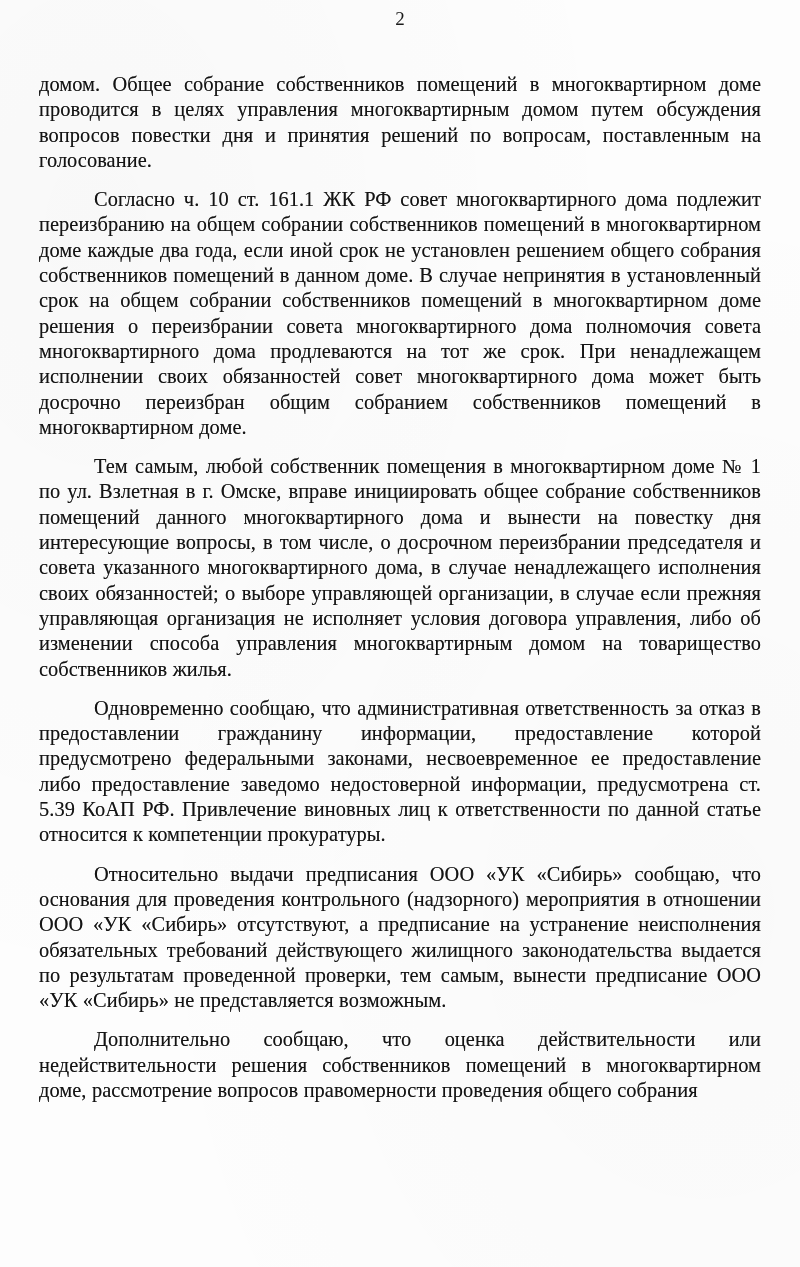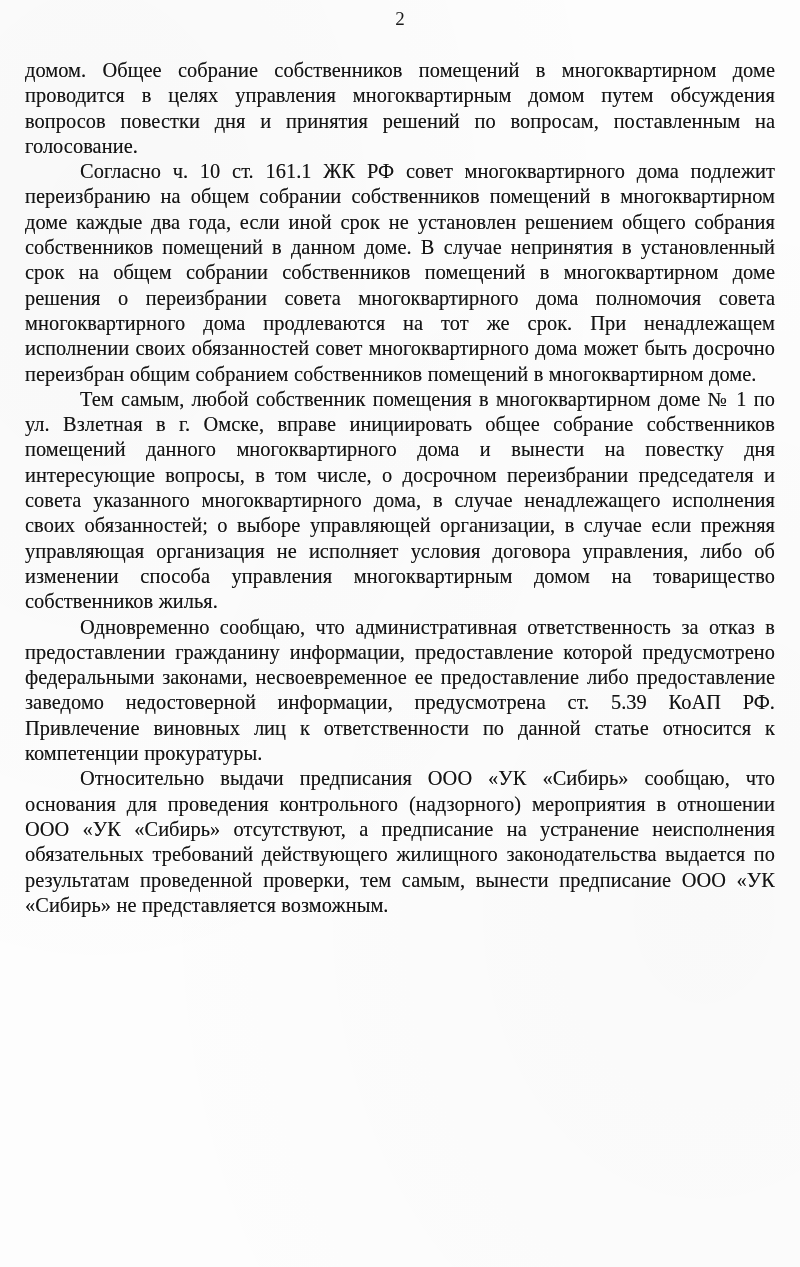--- a/index.html
+++ b/index.html
@@ -48,21 +48,21 @@
     font-size: 20.4px;
     line-height: 25.3px;
     text-align: justify;
     text-justify: inter-word;
     color: #141414;
     letter-spacing: 0.05px;
     word-spacing: 0.3px;
   }
 
   .para {
-    margin: 0;
+    margin: 14px;
     text-indent: 55px;
     text-align: justify;
   }
   
   .para.continuation {
     text-indent: 0;
   }
 
   
   .para { text-shadow: 0 0 0.35px rgba(0,0,0,0.45); }
@@ -81,15 +81,16 @@
     <p class="para">Согласно ч. 10 ст. 161.1 ЖК РФ совет многоквартирного дома подлежит переизбранию на общем собрании собственников помещений в многоквартирном доме каждые два года, если иной срок не установлен решением общего собрания собственников помещений в данном доме. В случае непринятия в установленный срок на общем собрании собственников помещений в многоквартирном доме решения о переизбрании совета многоквартирного дома полномочия совета многоквартирного дома продлеваются на тот же срок. При ненадлежащем исполнении своих обязанностей совет многоквартирного дома может быть досрочно переизбран общим собранием собственников помещений в многоквартирном доме.</p>
 
 
 
     <p class="para">Тем самым, любой собственник помещения в многоквартирном доме № 1 по ул. Взлетная в г. Омске, вправе инициировать общее собрание собственников помещений данного многоквартирного дома и вынести на повестку дня интересующие вопросы, в том числе, о досрочном переизбрании председателя и совета указанного многоквартирного дома, в случае ненадлежащего исполнения своих обязанностей; о выборе управляющей организации, в случае если прежняя управляющая организация не исполняет условия договора управления, либо об изменении способа управления многоквартирным домом на товарищество собственников жилья.</p>
 
     <p class="para">Одновременно сообщаю, что административная ответственность за отказ в предоставлении гражданину информации, предоставление которой предусмотрено федеральными законами, несвоевременное ее предоставление либо предоставление заведомо недостоверной информации, предусмотрена ст. 5.39 КоАП РФ. Привлечение виновных лиц к ответственности по данной статье относится к компетенции прокуратуры.</p>
 
     <p class="para">Относительно выдачи предписания ООО «УК «Сибирь» сообщаю, что основания для проведения контрольного (надзорного) мероприятия в отношении ООО «УК «Сибирь» отсутствуют, а предписание на устранение неисполнения обязательных требований действующего жилищного законодательства выдается по результатам проведенной проверки, тем самым, вынести предписание ООО «УК «Сибирь» не представляется возможным.</p>
 
+    <p class="para">Дополнительно сообщаю, что оценка действительности или недействительности решения собственников помещений в многоквартирном доме, рассмотрение вопросов правомерности проведения общего собрания</p>
 
   </div>
 </div>
 
 </body></html>

